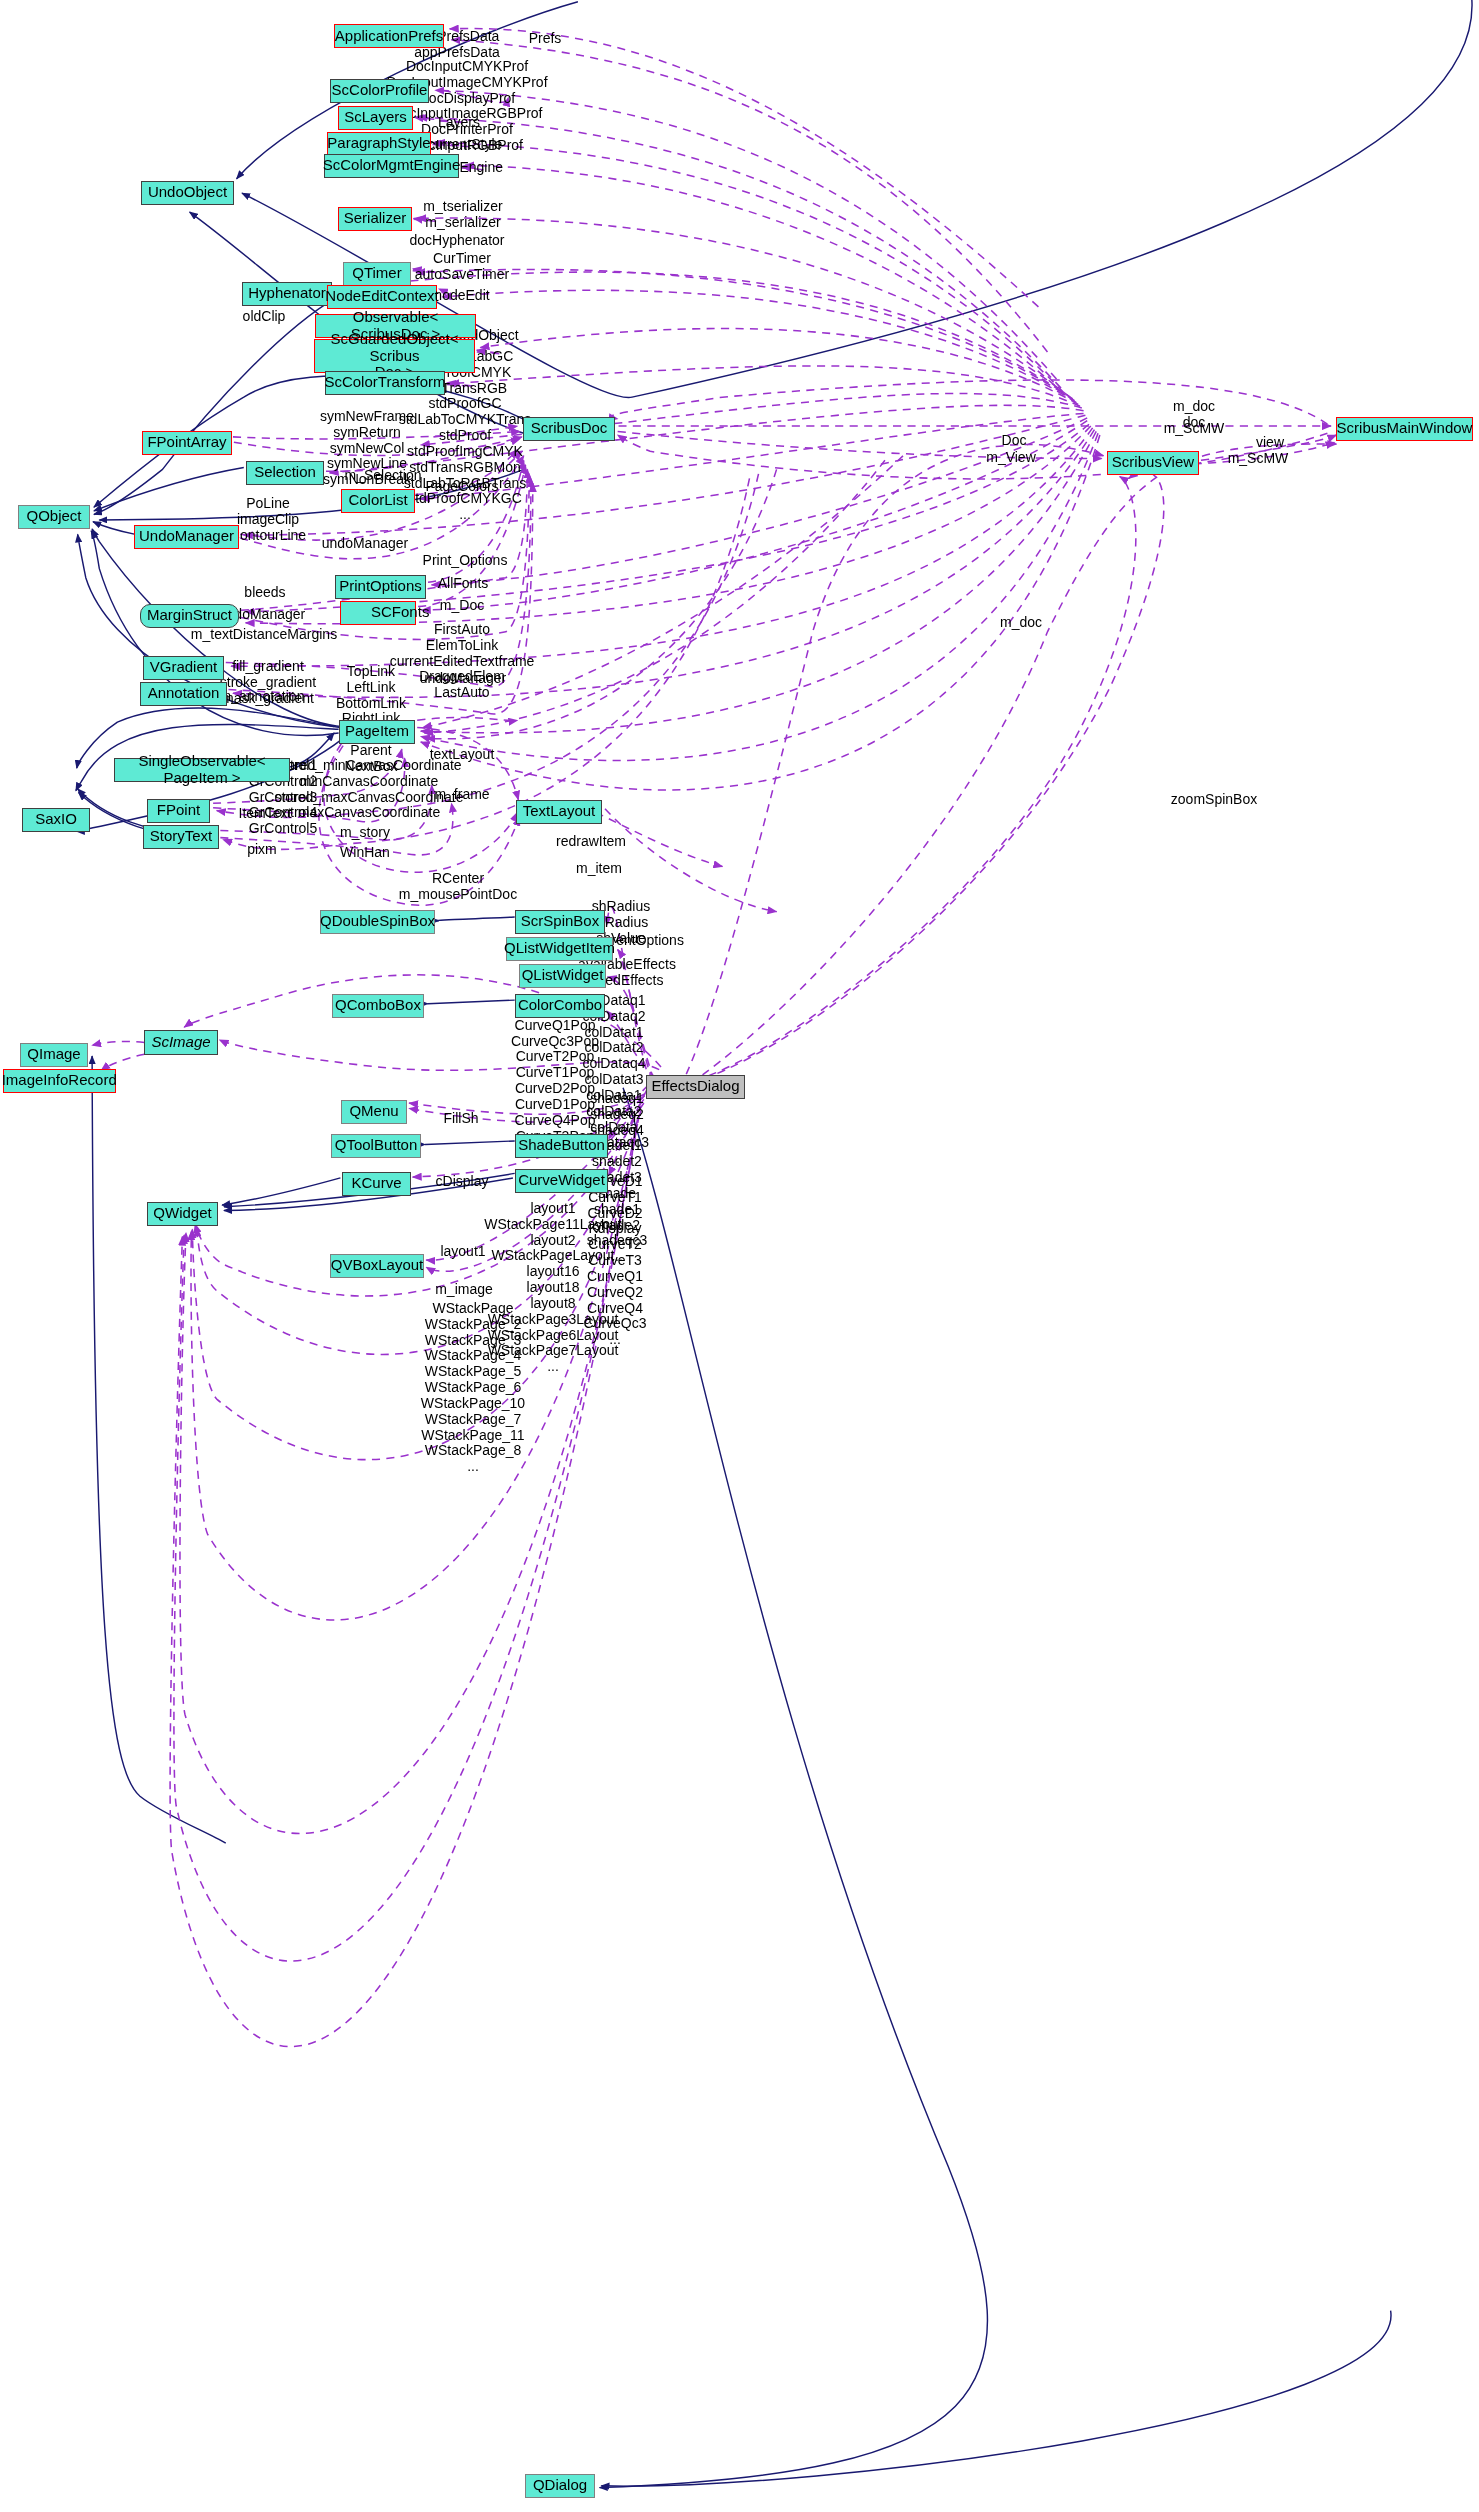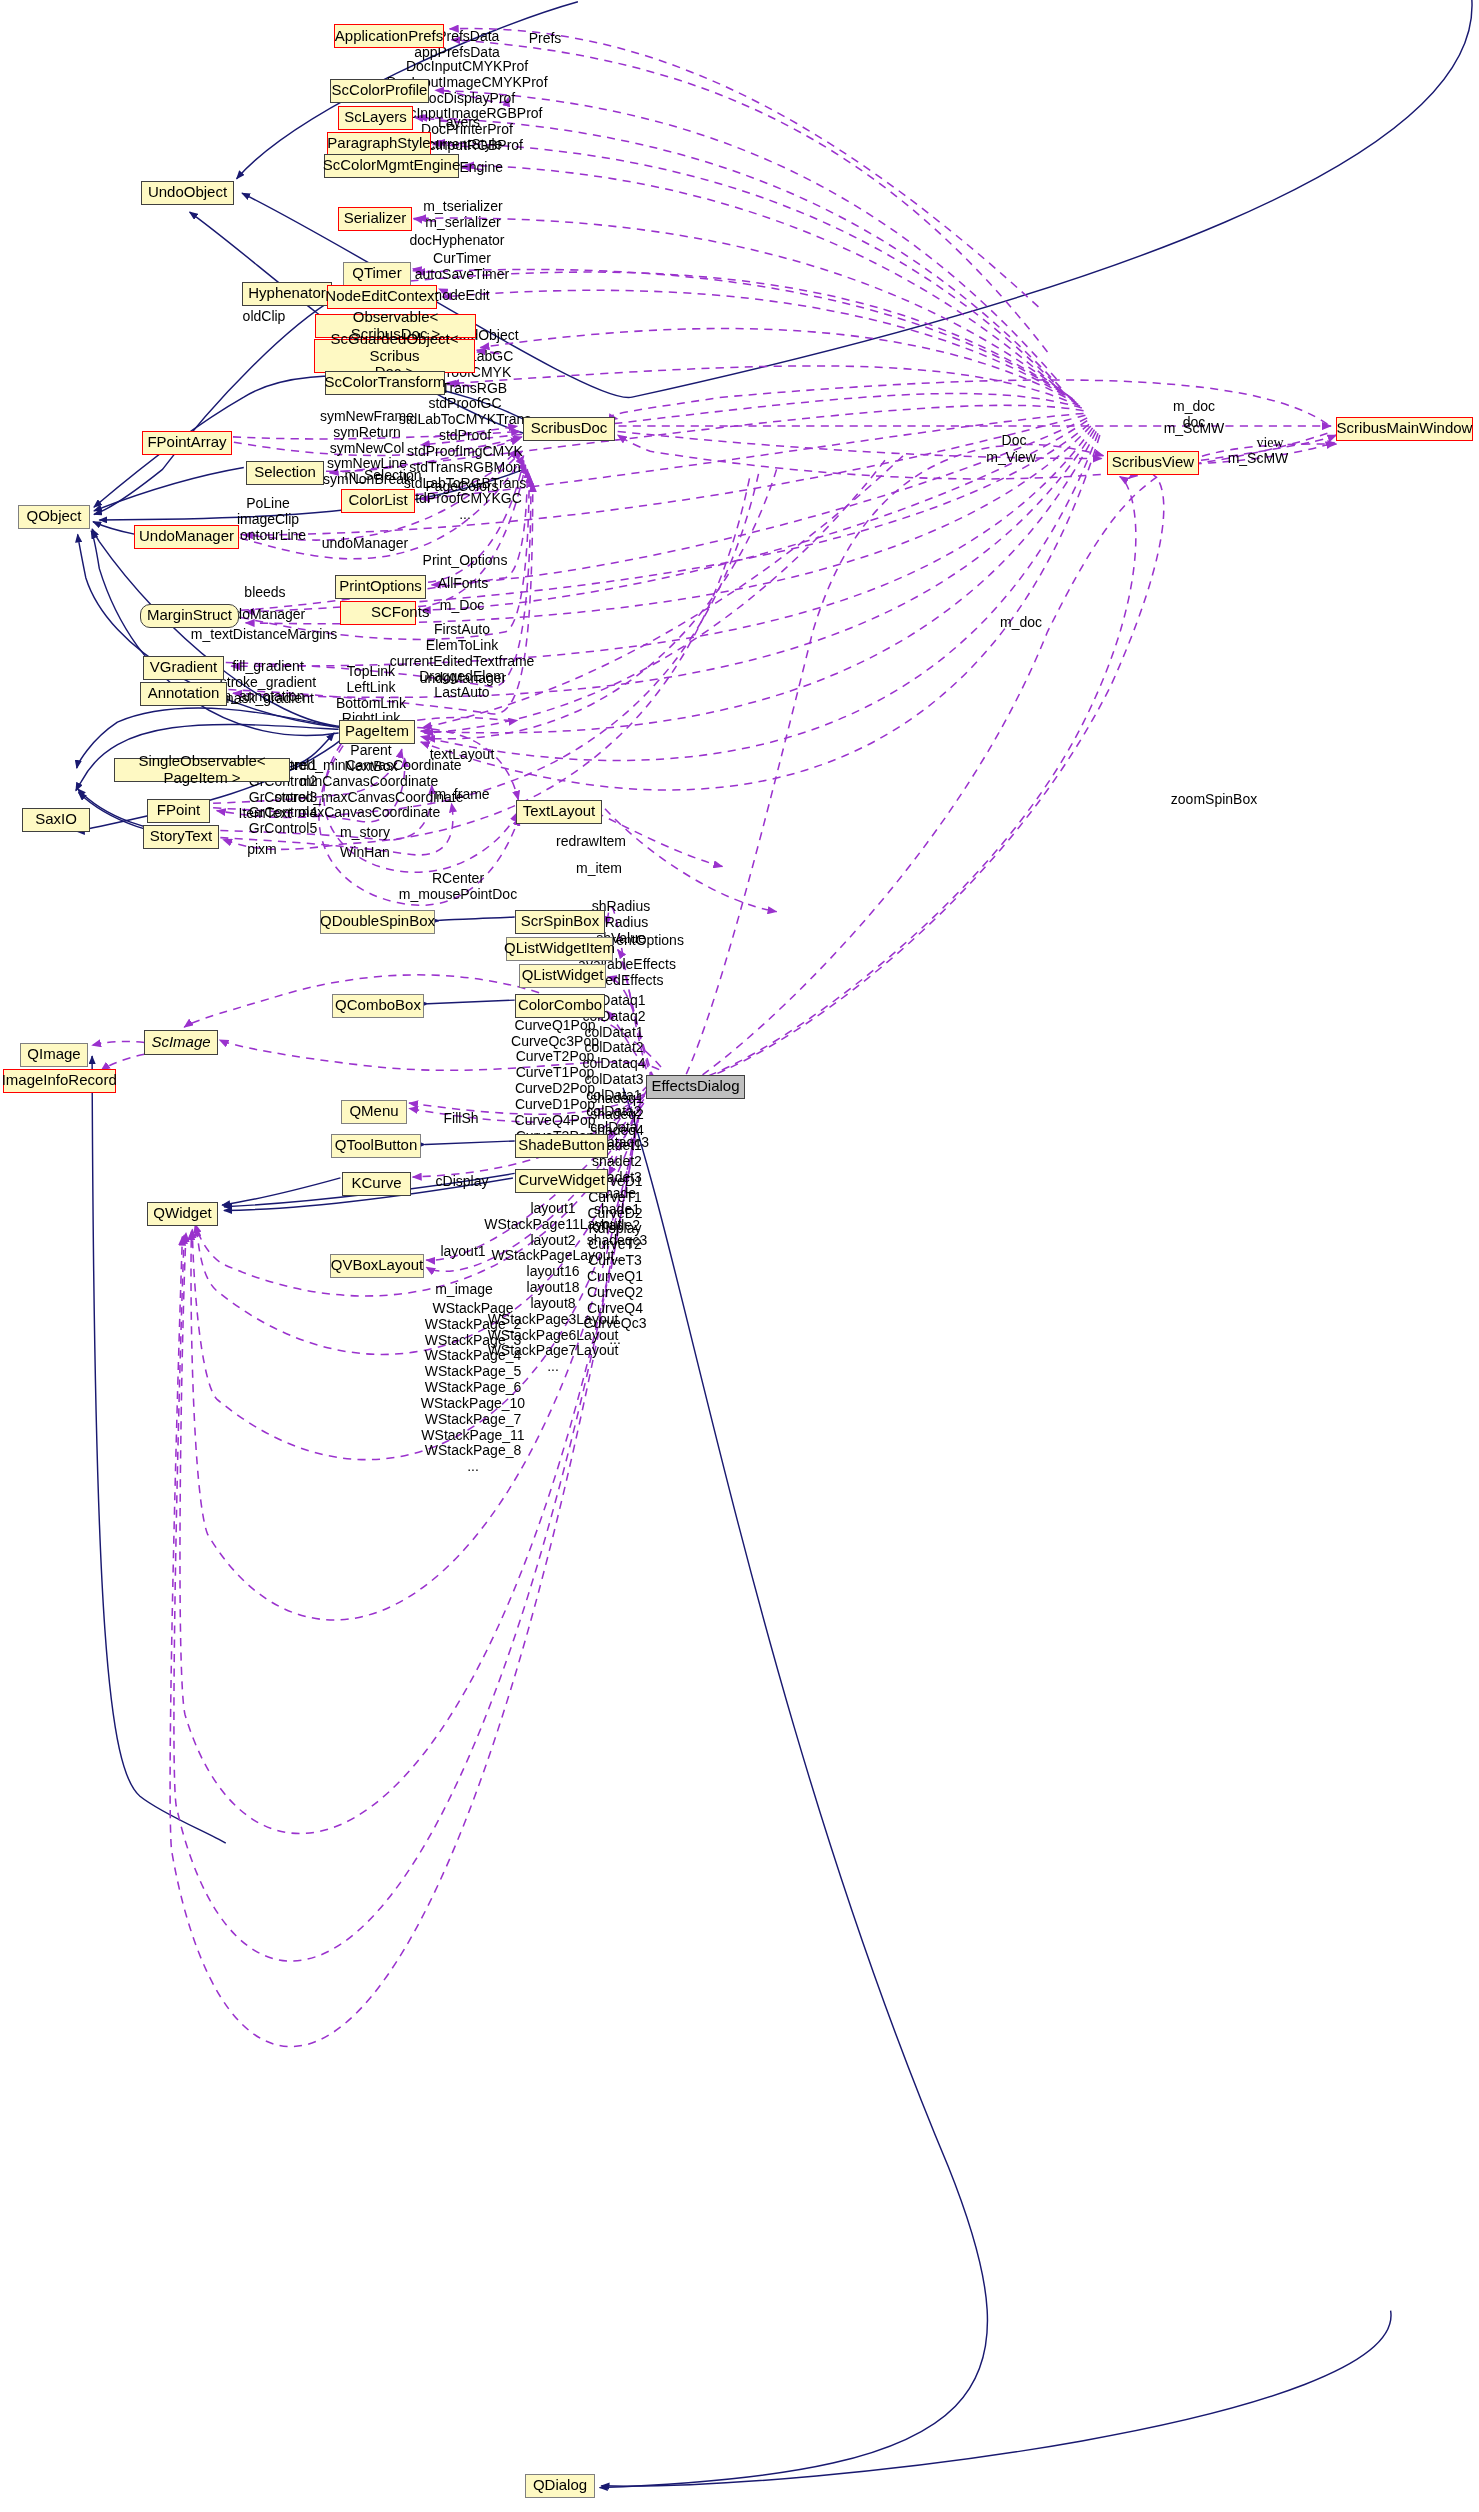--- a/index.html
+++ b/index.html
@@ -25,21 +25,21 @@
     height: 2512px;
     pointer-events: none;
   }
   .node {
     position: absolute;
     box-sizing: border-box;
     display: flex;
     align-items: center;
     justify-content: center;
     text-align: center;
-    background: #fef9c3;
+    background: #5eead4;
     border: 0.9px solid #808080;
     font-size: 15px;
     color: #000000;
     line-height: 1.12;
     white-space: pre-line;
     padding: 0.9px 3.6px;
     z-index: 5;
   }
   .node.n-dark {
     border: 1.4px solid #404040;
@@ -290,21 +290,21 @@
   <div class="elabel" style="left:367px;top:409px;">symNewFrame
 symReturn
 symNewCol
 symNewLine
 symNonBreak
 symTab</div>
   <div class="elabel" style="left:1194px;top:399px;">m_doc
 doc</div>
   <div class="elabel" style="left:1194px;top:421px;">m_ScMW</div>
   <div class="elabel" style="left:1014px;top:433px;">Doc</div>
-  <div class="elabel" style="left:1270px;top:435px;font-family:Liberation Serif, serif;">view</div>
+  <div class="elabel" style="left:1270px;top:435px;">view</div>
   <div class="elabel" style="left:1011px;top:450px;">m_View</div>
   <div class="elabel" style="left:1258px;top:451px;">m_ScMW</div>
   <div class="elabel" style="left:383px;top:468px;">m_Selection</div>
   <div class="elabel" style="left:462px;top:479px;">PageColors</div>
   <div class="elabel" style="left:268px;top:496px;">PoLine
 imageClip
 ContourLine</div>
   <div class="elabel" style="left:365px;top:536px;">undoManager</div>
   <div class="elabel" style="left:465px;top:553px;">Print_Options</div>
   <div class="elabel" style="left:265px;top:585px;">bleeds</div>

